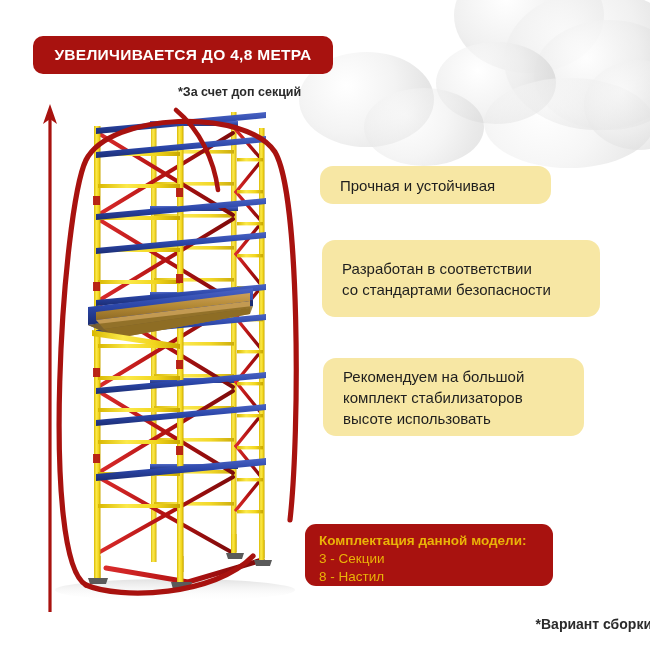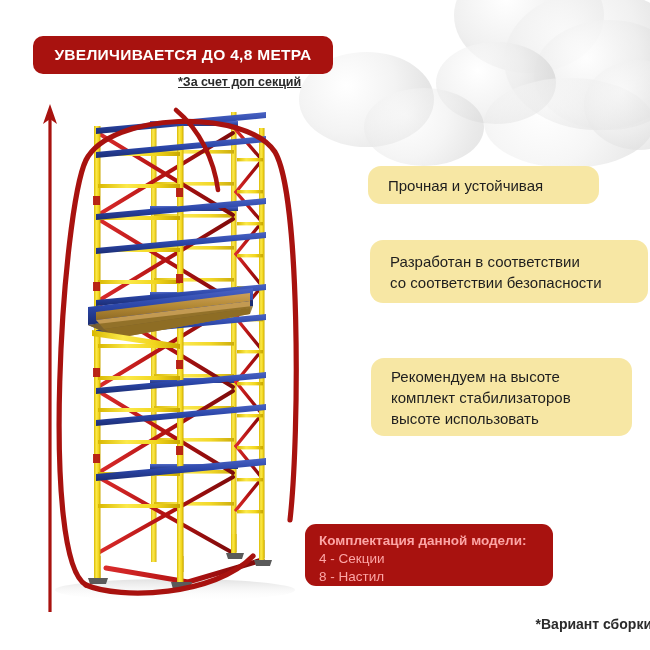--- a/index.html
+++ b/index.html
@@ -27,39 +27,39 @@
   .banner-text {
     color:#ffffff; font-size:15.5px; font-weight:bold; letter-spacing:.3px;
     white-space:nowrap;
   }
 
   
   .note {
     position:absolute; color:#2b2b2b; font-size:12.5px; font-weight:bold;
     white-space:nowrap;
   }
-  #note-sections { left:178px; top:75px;text-decoration:underline; }
+  #note-sections { left:178px; top:85px; }
   #note-assembly { right:22px; bottom:18px; font-size:14px; }
 
   
   .card {
     position:absolute; background:#F7E7A4; border-radius:13px;
     color:#1e1e1e; font-size:15px; line-height:21px;
     display:flex; flex-direction:column; justify-content:center;
-    padding:8px 20px; box-sizing:border-box;margin-left:48px;
+    padding:8px 20px; box-sizing:border-box;
   }
   #card-1 { left:320px; top:166px; width:231px; height:38px; }
-  #card-2 { left:322px; top:240px; width:278px; height:63px; }
+  #card-2 { left:322px; top:240px; width:278px; height:77px; }
   #card-3 { left:323px; top:358px; width:261px; height:78px; }
   .card .ln { white-space:nowrap; }
 
   
   #spec-card {
     position:absolute; left:305px; top:524px; width:248px; height:62px;
-    background:#A8120F; border-radius:11px; color:#fca5a5;
+    background:#A8120F; border-radius:11px; color:#eab308;
     padding:8px 14px; box-sizing:border-box;
   }
   #spec-card .title { font-size:13.5px; font-weight:bold; line-height:18px; white-space:nowrap; }
   #spec-card .ln    { font-size:13.5px; line-height:18px; white-space:nowrap; }
 
   svg { display:block; }
 </style>
 </head>
 <body>
 
@@ -282,28 +282,28 @@
 
   <div class="note" id="note-sections">*За счет доп секций</div>
   <div class="note" id="note-assembly">*Вариант сборки</div>
 
   <div class="card" id="card-1">
     <span class="ln">Прочная и устойчивая</span>
   </div>
 
   <div class="card" id="card-2">
     <span class="ln">Разработан в соответствии</span>
-    <span class="ln">со соответствии безопасности</span>
+    <span class="ln">со стандартами безопасности</span>
   </div>
 
   <div class="card" id="card-3">
-    <span class="ln">Рекомендуем на высоте</span>
+    <span class="ln">Рекомендуем на большой</span>
     <span class="ln">комплект стабилизаторов</span>
     <span class="ln">высоте использовать</span>
   </div>
 
   <div id="spec-card">
     <div class="title">Комплектация данной модели:</div>
-    <div class="ln">4 - Секции</div>
+    <div class="ln">3 - Секции</div>
     <div class="ln">8  - Настил</div>
   </div>
 
 </div>
 
 </body></html>

